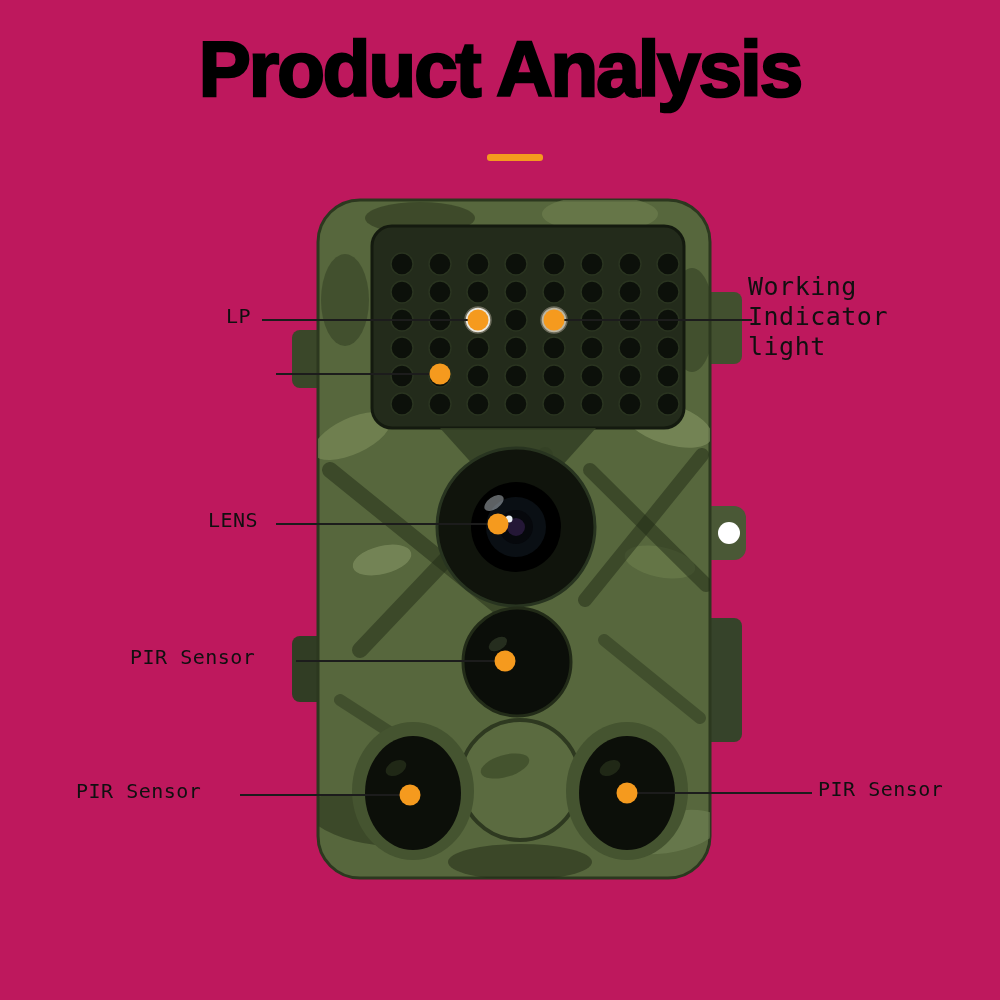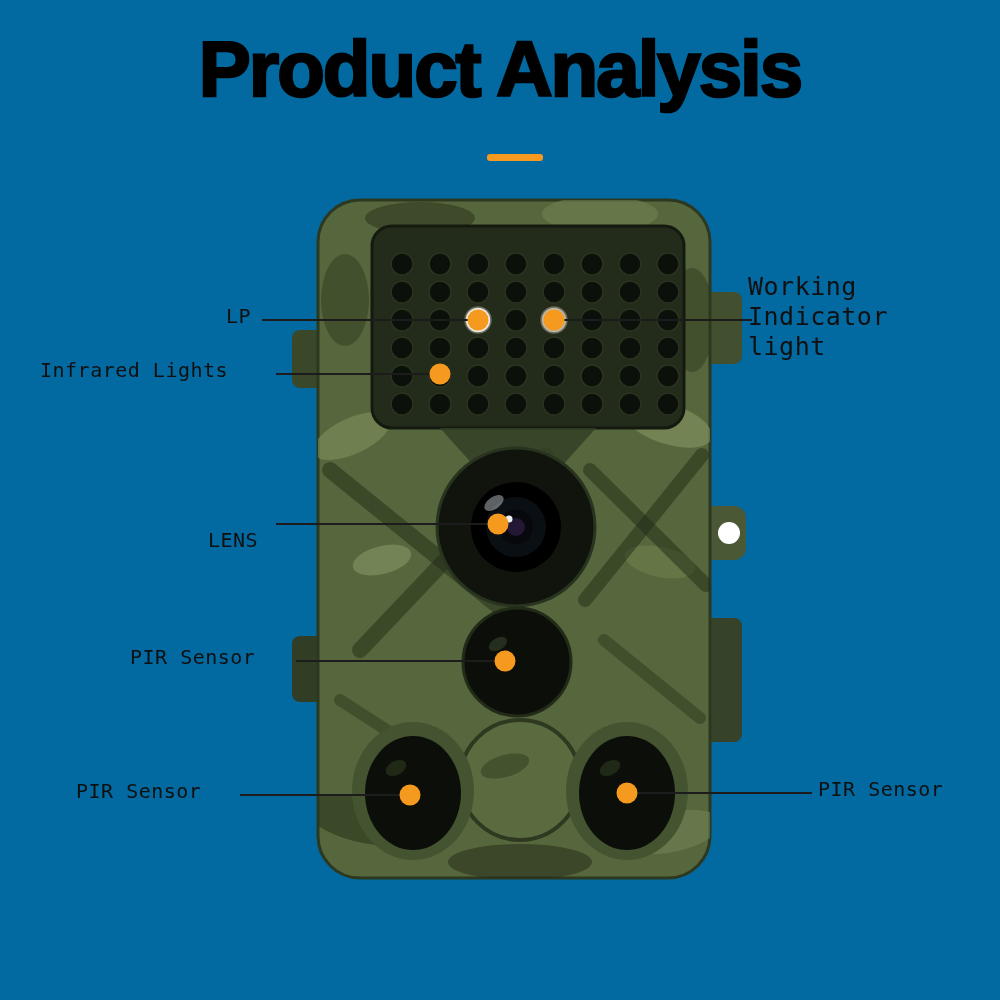--- a/index.html
+++ b/index.html
@@ -1,17 +1,17 @@
 <!DOCTYPE html>
 <html><head>
 <meta charset="utf-8">
 <style>
   html,body{margin:0;padding:0;background:#ffffff;}
   .page{
-    position:relative;width:1000px;height:1000px;background:#0369a1;
+    position:relative;width:1000px;height:1000px;background:#be185d;
     font-family:"DejaVu Sans Mono","Liberation Mono",monospace;overflow:hidden;
   }
   .title{
     position:absolute;top:24px;left:0;width:1000px;text-align:center;
     font-family:"Liberation Sans","DejaVu Sans",sans-serif;
     font-size:78px;font-weight:900;color:#000;letter-spacing:-2px;margin:0;
     -webkit-text-stroke:2.5px #000;
   }
   .title-dash{
     position:absolute;left:487px;top:154px;width:56px;height:7px;
@@ -19,21 +19,21 @@
   }
   .diagram-svg{position:absolute;left:0;top:0;}
   .callout{
     position:absolute;color:#101010;font-size:20px;white-space:nowrap;
     letter-spacing:0.5px;
   }
   .c-lp{left:226px;top:304px;}
   .c-infrared{left:40px;top:358px;}
   .c-working{left:748px;top:272px;width:230px;white-space:normal;text-align:left;
              font-size:25px;line-height:1.2;}
-  .c-lens{left:208px;top:508px;margin-top:20px;}
+  .c-lens{left:208px;top:508px;}
   .c-pir-mid{left:130px;top:645px;}
   .c-pir-bl{left:76px;top:779px;}
   .c-pir-br{left:818px;top:777px;}
 </style>
 </head>
 <body>
 
 <div class="page">
 
   <h1 class="title">Product Analysis</h1>
@@ -173,19 +173,18 @@
       <circle cx="554" cy="320" r="10.5"></circle>
       <circle cx="440" cy="374" r="10.5"></circle>
       <circle cx="498" cy="524" r="10.5"></circle>
       <circle cx="505" cy="661" r="10.5"></circle>
       <circle cx="410" cy="795" r="10.5"></circle>
       <circle cx="627" cy="793" r="10.5"></circle>
     </g>
   </svg>
 
   <div class="callout c-lp">LP</div>
-  <div class="callout c-infrared">Infrared Lights</div>
   <div class="callout c-working">Working Indicator light</div>
   <div class="callout c-lens">LENS</div>
   <div class="callout c-pir-mid">PIR Sensor</div>
   <div class="callout c-pir-bl">PIR Sensor</div>
   <div class="callout c-pir-br">PIR Sensor</div>
 </div>
 
 </body></html>

